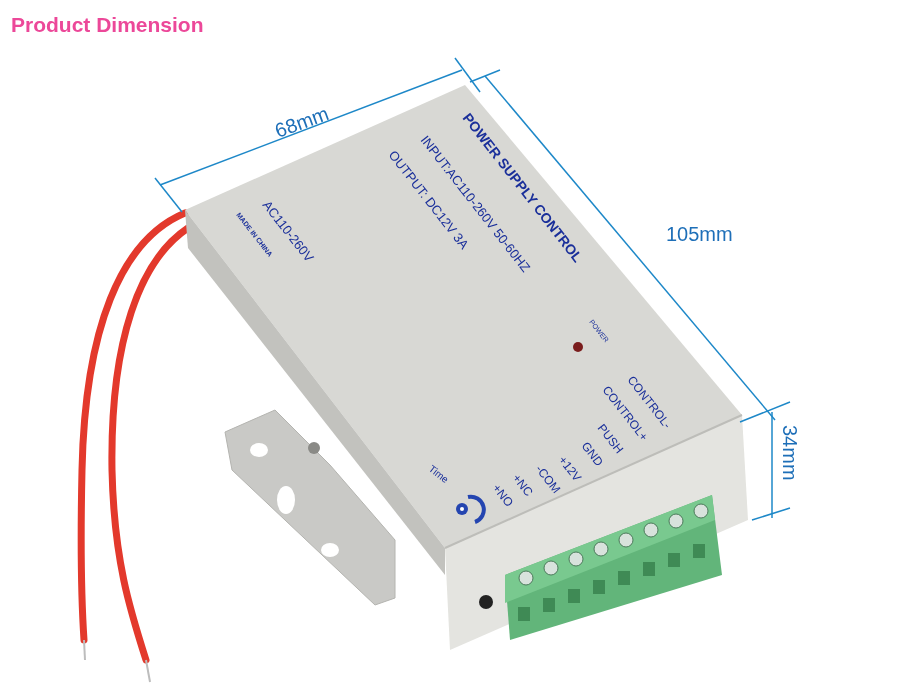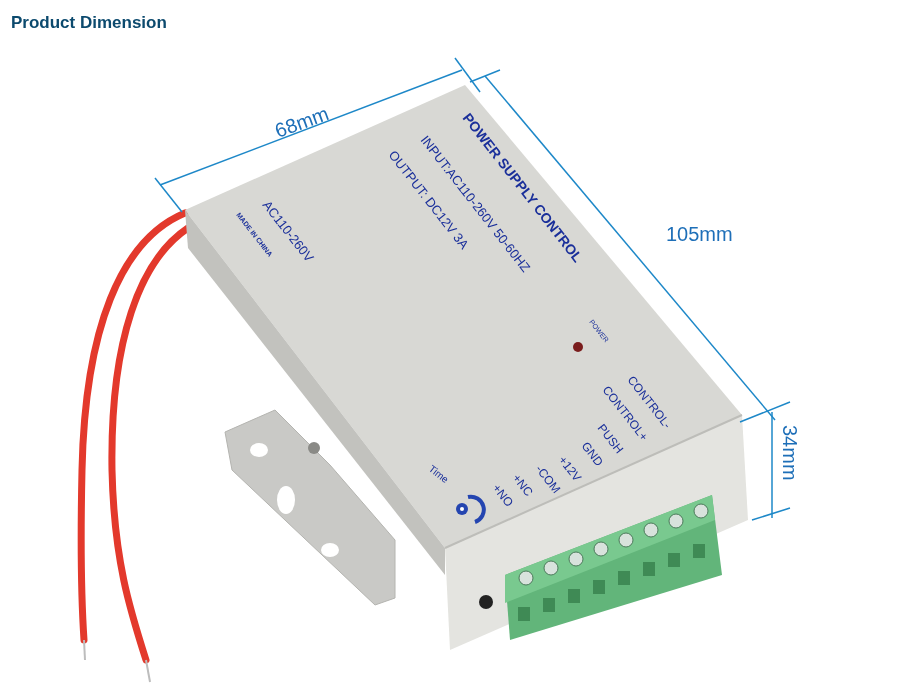--- a/index.html
+++ b/index.html
@@ -1,17 +1,17 @@
 <!DOCTYPE html>
 <html><head>
 <meta charset="utf-8">
 <style>
   html, body { margin:0; padding:0; background:#ffffff; }
   body { width:900px; height:699px; position:relative; overflow:hidden; font-family:"Liberation Sans", sans-serif; }
-  .title { position:absolute; left:11px; top:13px; font-size:17px; font-weight:bold; color:#0c4a6e; font-family:"Liberation Sans", sans-serif; }
+  .title { position:absolute; left:11px; top:13px; font-size:21px; font-weight:bold; color:#ec4899; font-family:"Liberation Sans", sans-serif; }
   svg { position:absolute; left:0; top:0; }
   .dim { fill:#1e6fb8; font-family:"Liberation Sans", sans-serif; font-size:20px; }
   .blue { fill:#1a2f9a; font-family:"Liberation Sans", sans-serif; }
 </style>
 </head>
 <body>
 
 <div class="title">Product Dimension</div>
 
 <svg width="900" height="699" viewBox="0 0 900 699">

